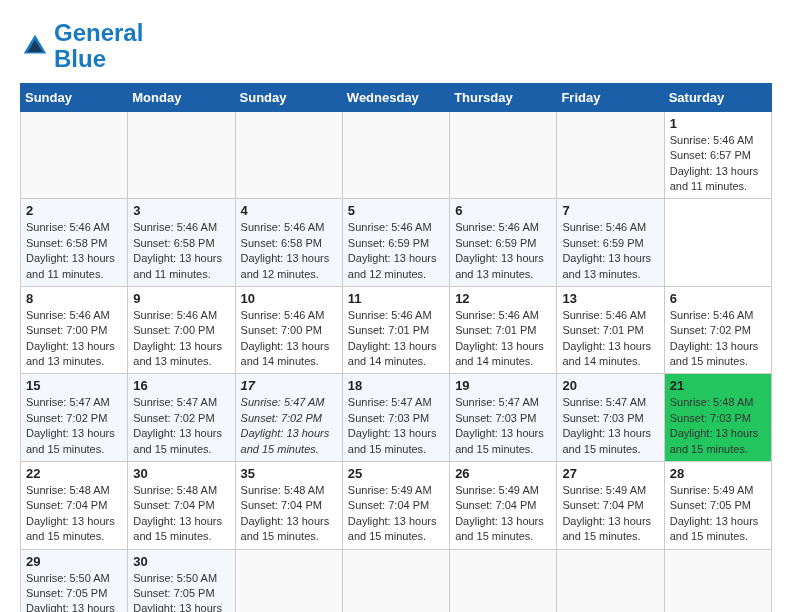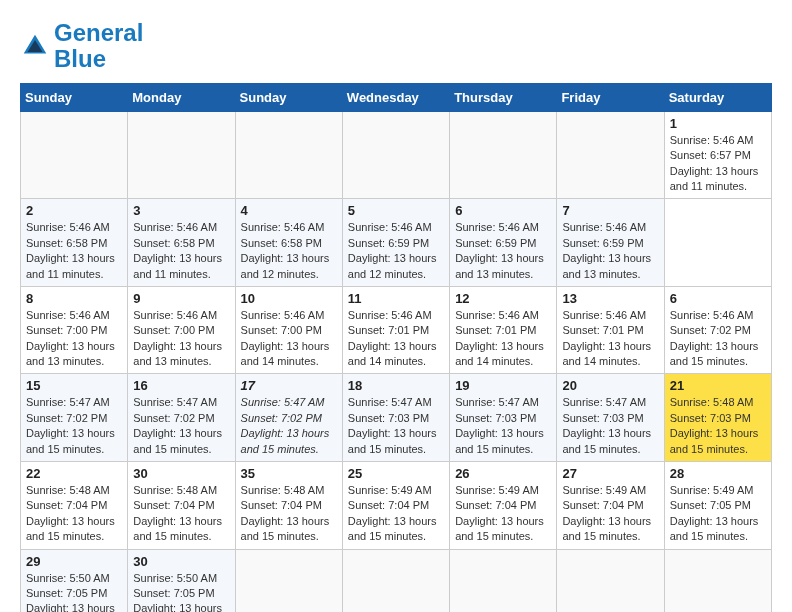--- a/index.html
+++ b/index.html
@@ -247,21 +247,21 @@
           <div class="day-info" style="white-space: pre-wrap;">Sunrise: 5:47 AM
 Sunset: 7:03 PM
 Daylight: 13 hours and 15 minutes.</div>
         </td>
         <td style="background: rgb(244, 247, 251);">
           <span class="day-num">20</span>
           <div class="day-info" style="white-space: pre-wrap;">Sunrise: 5:47 AM
 Sunset: 7:03 PM
 Daylight: 13 hours and 15 minutes.</div>
         </td>
-        <td style="background: #fde047; margin-top: 30px;">
+        <td style="background: #22c55e; margin-top: 30px;">
           <span class="day-num">21</span>
           <div class="day-info" style="white-space: pre-wrap;">Sunrise: 5:48 AM
 Sunset: 7:03 PM
 Daylight: 13 hours and 15 minutes.</div>
         </td>
       </tr>
       <tr>
         <td>
           <span class="day-num">22</span>
           <div class="day-info" style="white-space: pre-wrap;">Sunrise: 5:48 AM

